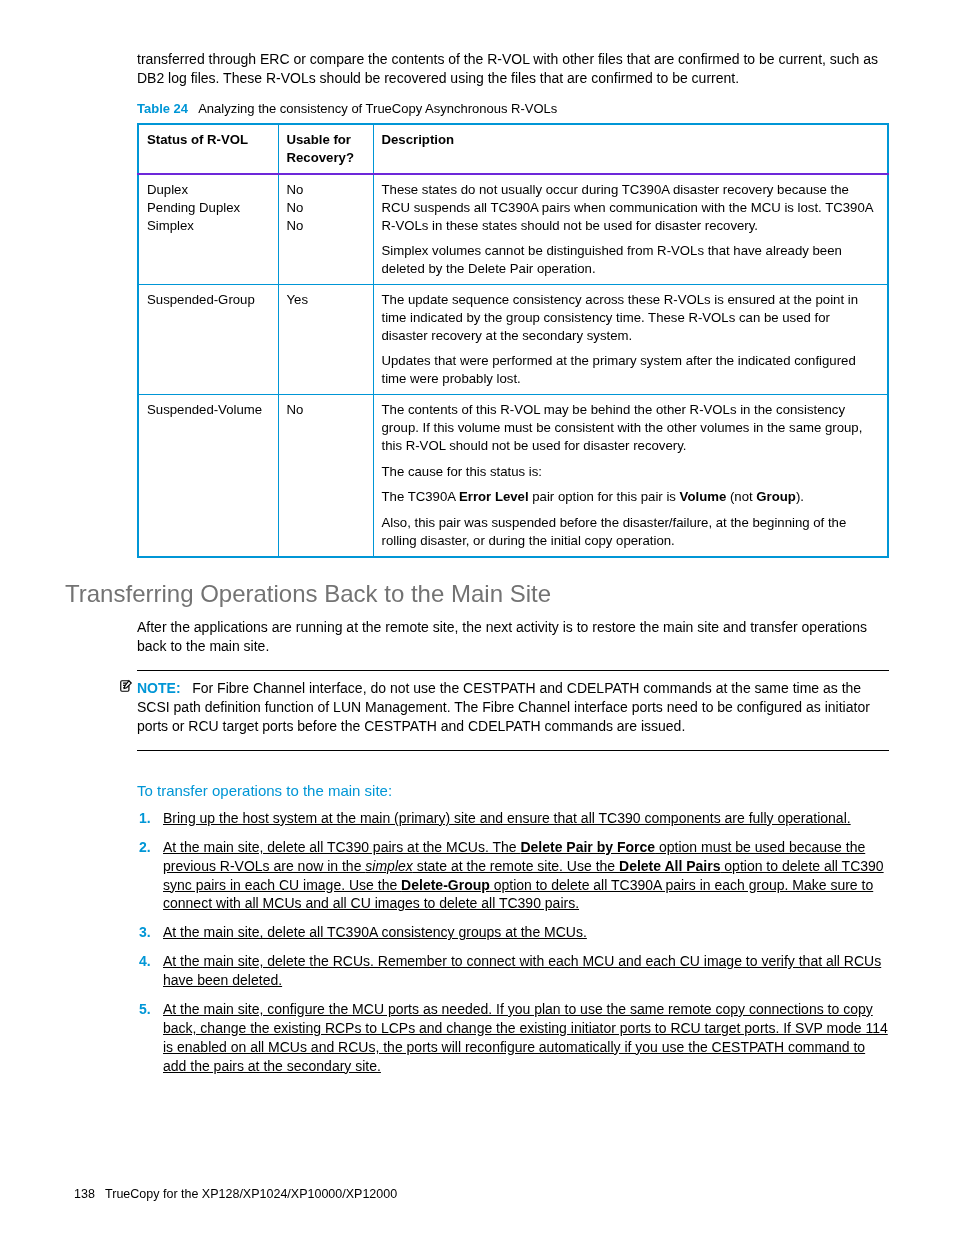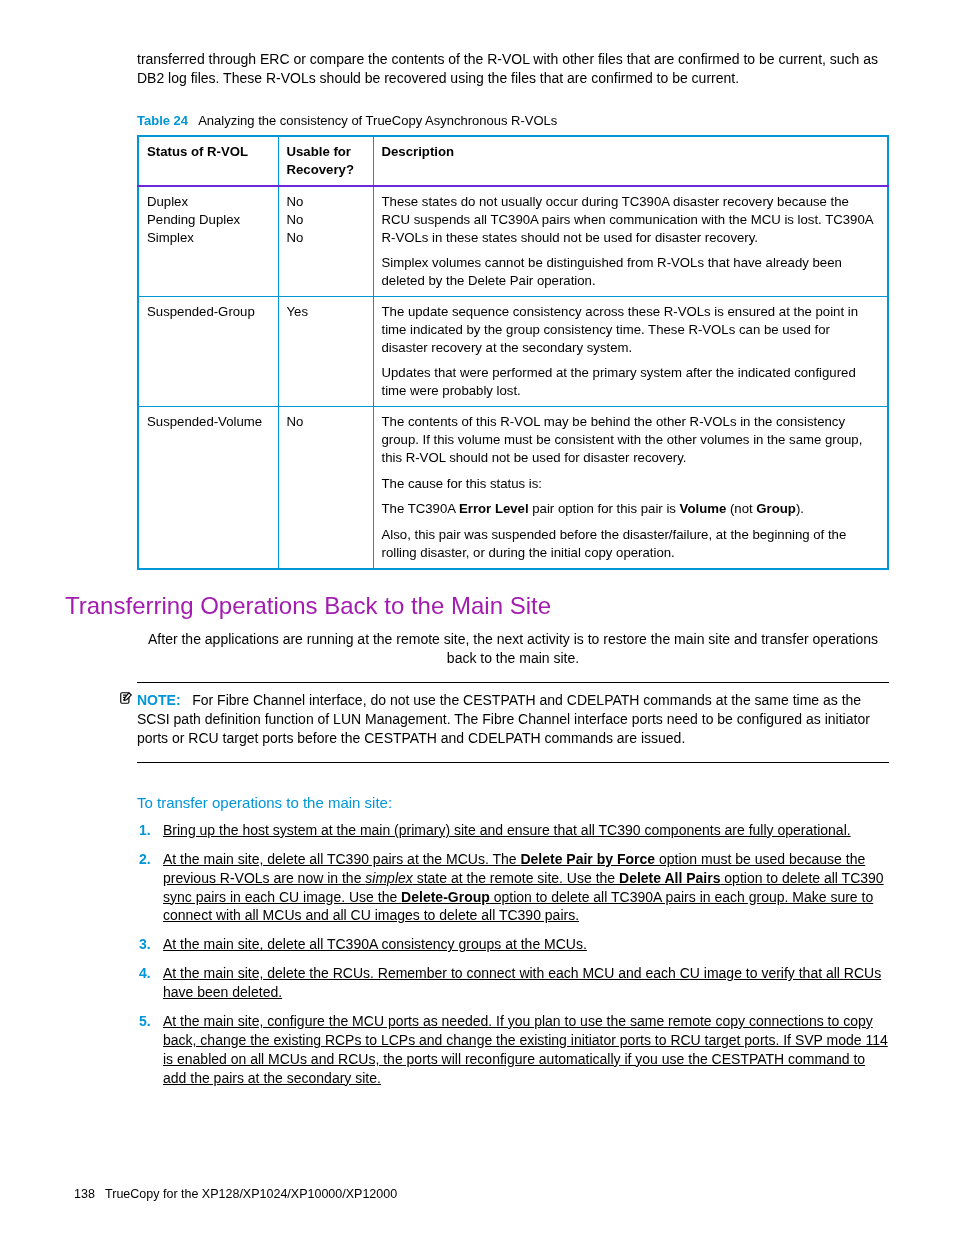--- a/index.html
+++ b/index.html
@@ -14,21 +14,21 @@
     padding: 0;
   }
   .page {
     width: 954px;
     height: 1235px;
     box-sizing: border-box;
     padding: 50px 65px 40px 65px;
     position: relative;
   }
   .intro-para {
-    margin: 0 0 24px 0;
+    margin: 0 0 12px 0;
     padding-left: 72px;
   }
   .table-caption {
     padding-left: 72px;
     margin: 4px 0 6px 0;
     font-size: 13px;
   }
   .table-caption .tc-label { color: #0096d6; font-weight: bold; }
   table.rvol {
     border-collapse: collapse;
@@ -45,27 +45,26 @@
   }
   table.rvol th {
     font-weight: bold;
     border-bottom: 2px solid #6d28d9;
   }
   table.rvol td p { margin: 0 0 8px 0; }
   table.rvol td p:last-child { margin-bottom: 0; }
   h2.section {
     font-size: 24px;
     font-weight: 300;
-    color: #a21caf;
+    color: #737373;
     margin: 20px 0 8px 0;
   }
   .body-para {
     padding-left: 72px;
     margin: 6px 0 12px 0;
-    text-align: center;
   }
   hr.note-rule {
     border: none;
     border-top: 1px solid #000;
     margin: 14px 0 8px 72px;
     width: 752px;
   }
   .note-block {
     padding-left: 72px;
     position: relative;

